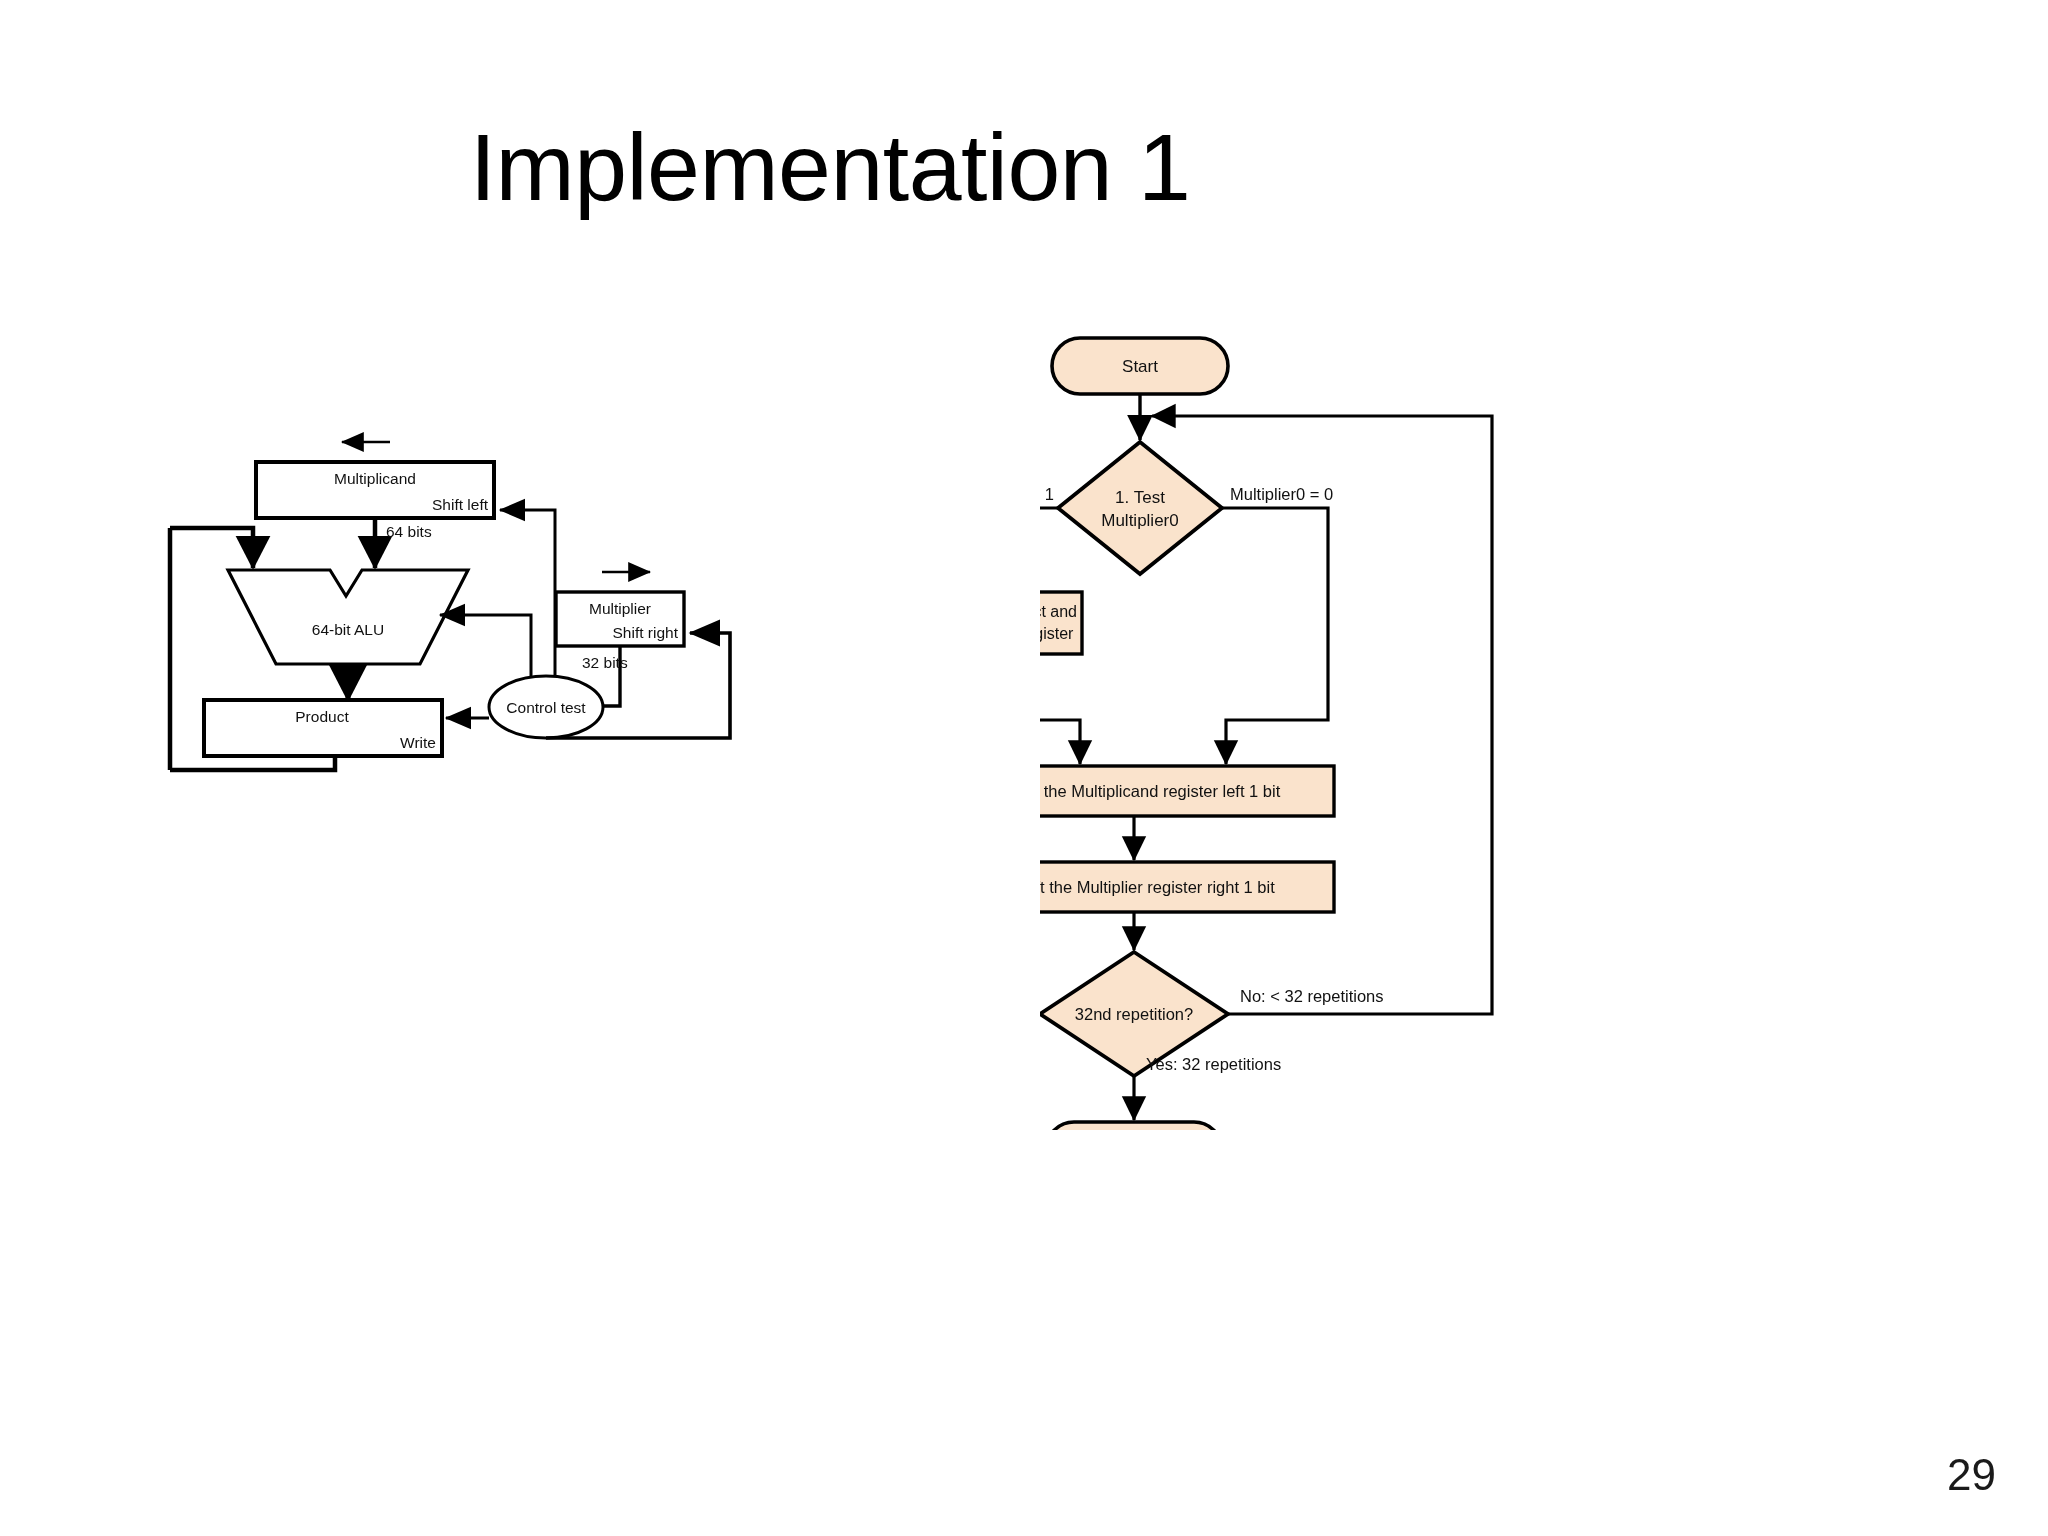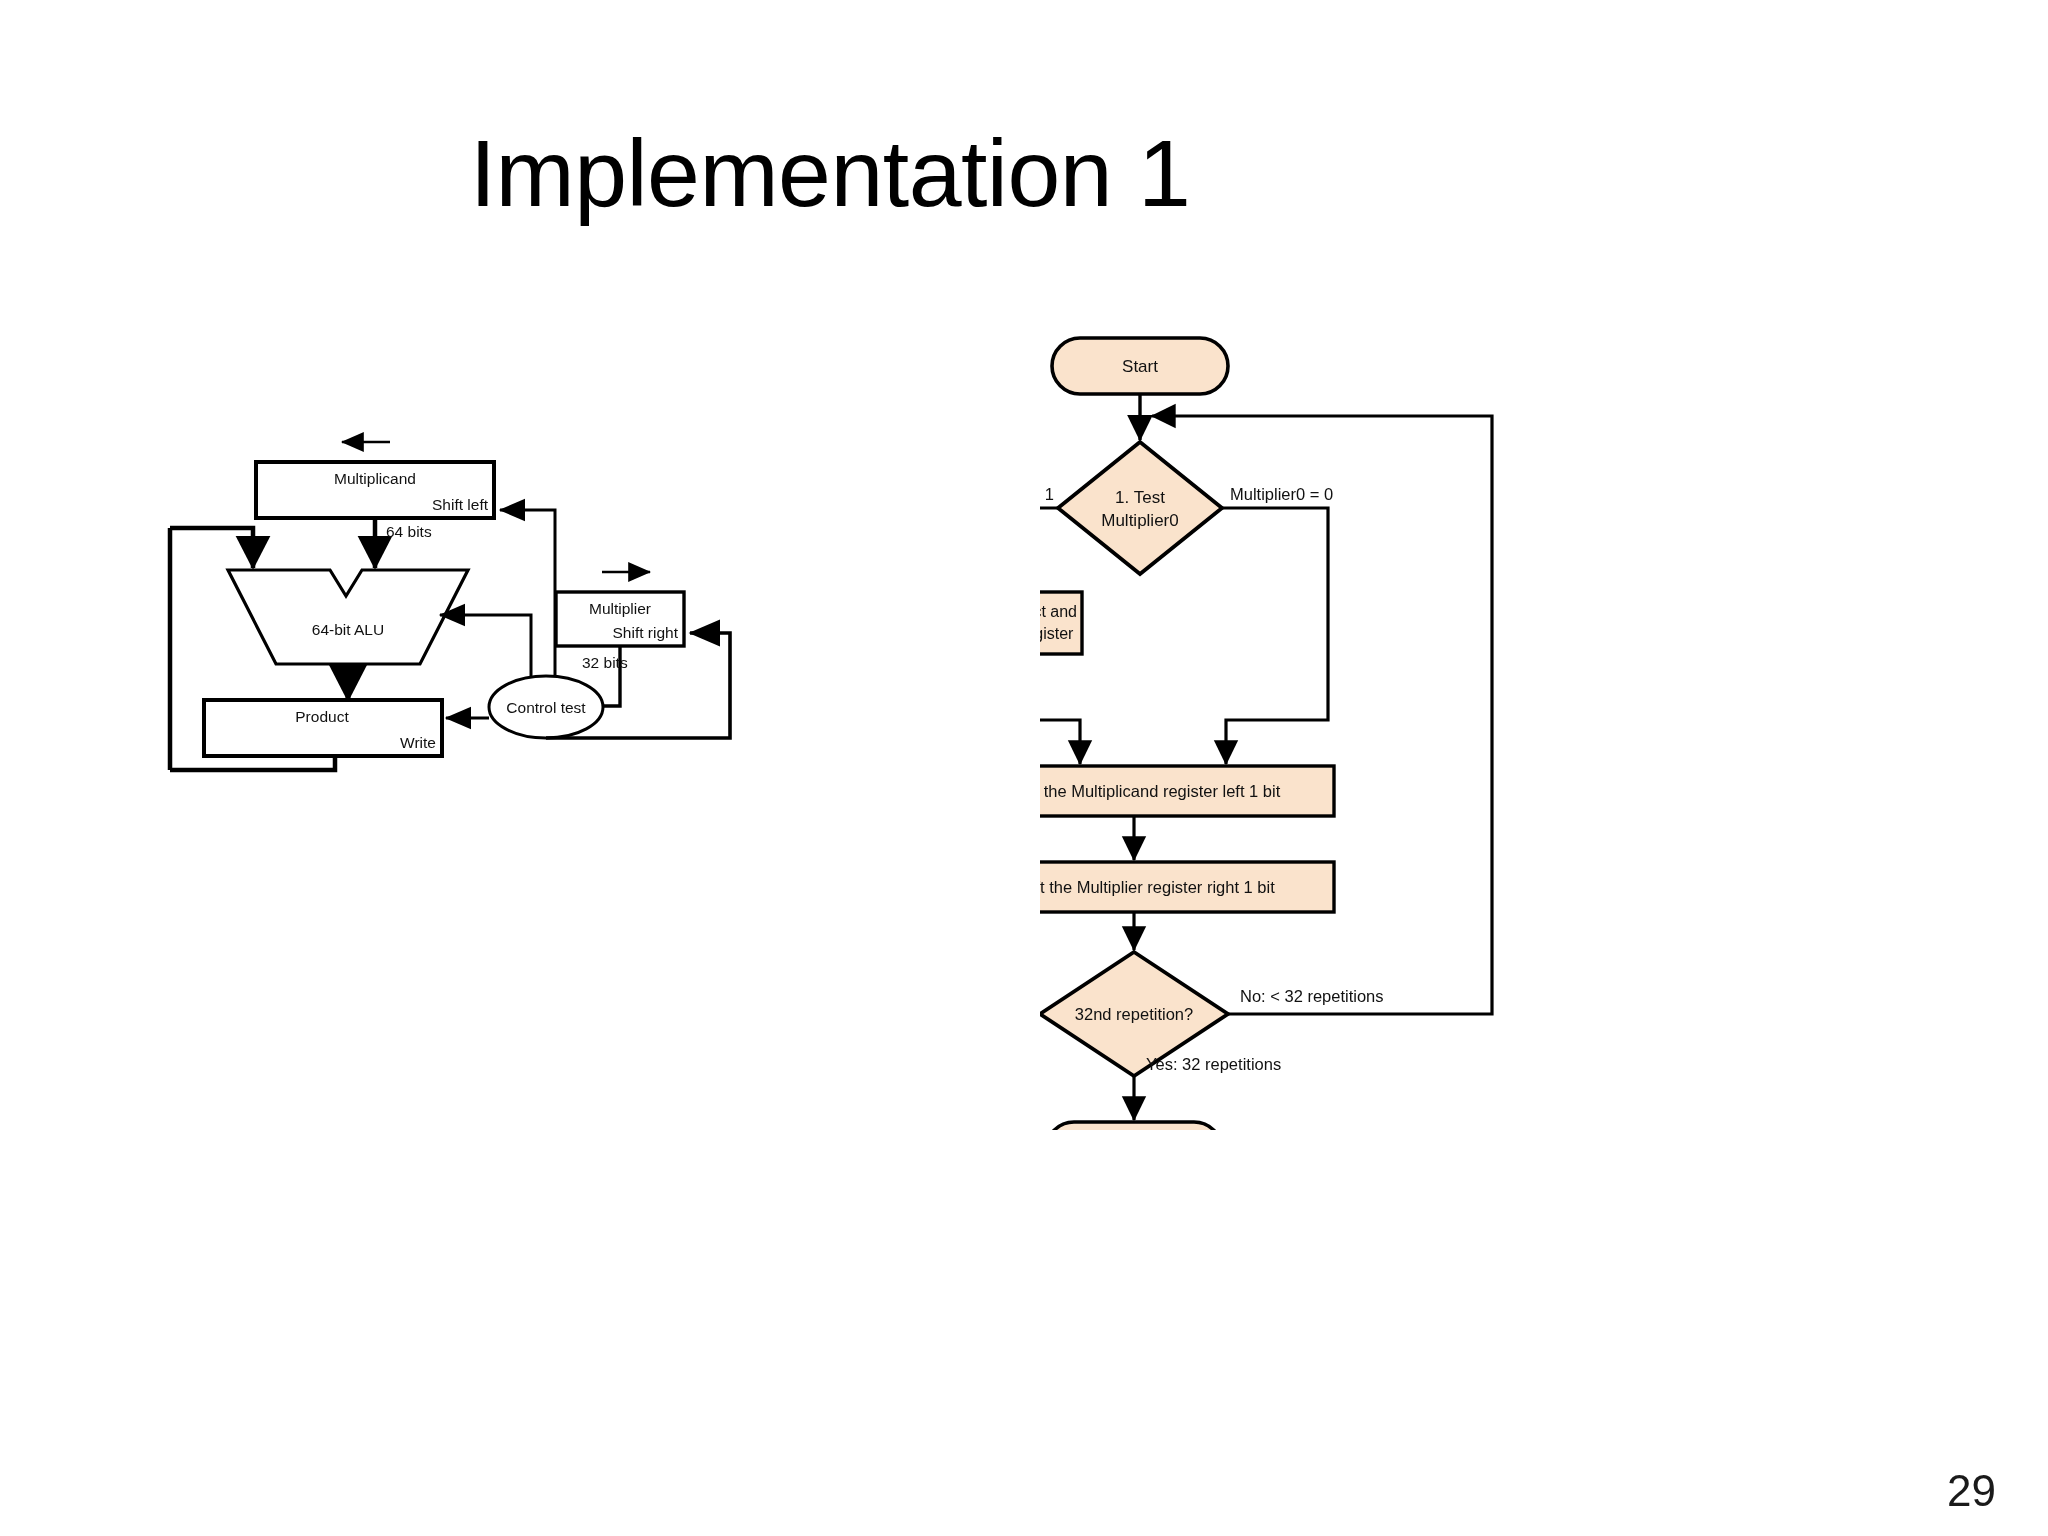--- a/index.html
+++ b/index.html
@@ -17,34 +17,34 @@
   #slide {
     position: absolute;
     left: 0; top: 0;
     width: 2048px;
     height: 1536px;
     background: #ffffff;
   }
   #slide-title {
     position: absolute;
     left: 0;
-    top: 124px;
+    top: 118px;
     width: 1660px;
     text-align: center;
     font-family: "Liberation Sans", sans-serif;
     font-size: 95px;
     font-weight: 400;
     line-height: 1.05;
     color: #000000;
     letter-spacing: -0.5px;
   }
   #page-number {
     position: absolute;
     right: 52px;
-    bottom: 20px;
+    bottom: 36px;
     font-family: "Liberation Sans", sans-serif;
     font-size: 44px;
     color: #1a1a1a;
   }
   .figure-svg {
     position: absolute;
   }
   #hardware-figure { left: 150px; top: 400px; }
   #flowchart-figure { left: 1040px; top: 330px; }
   svg text {

